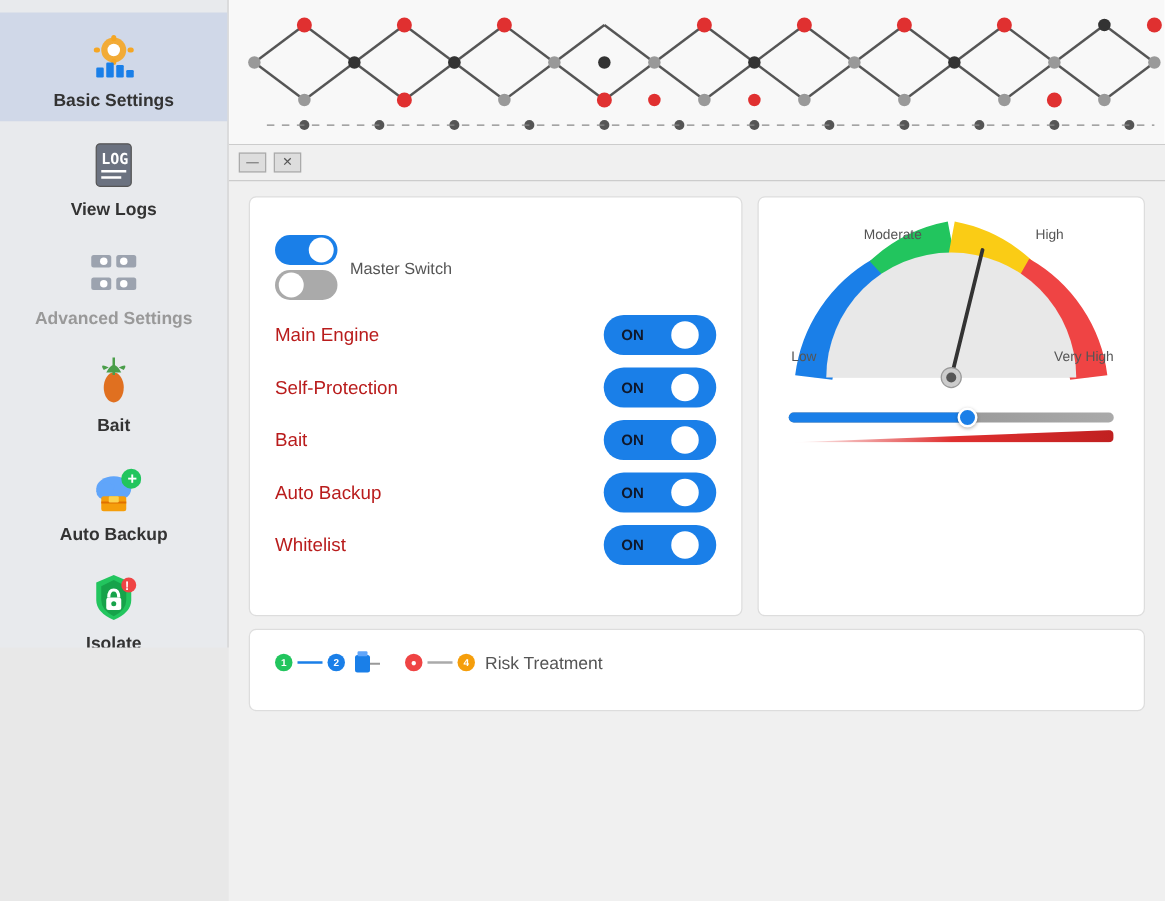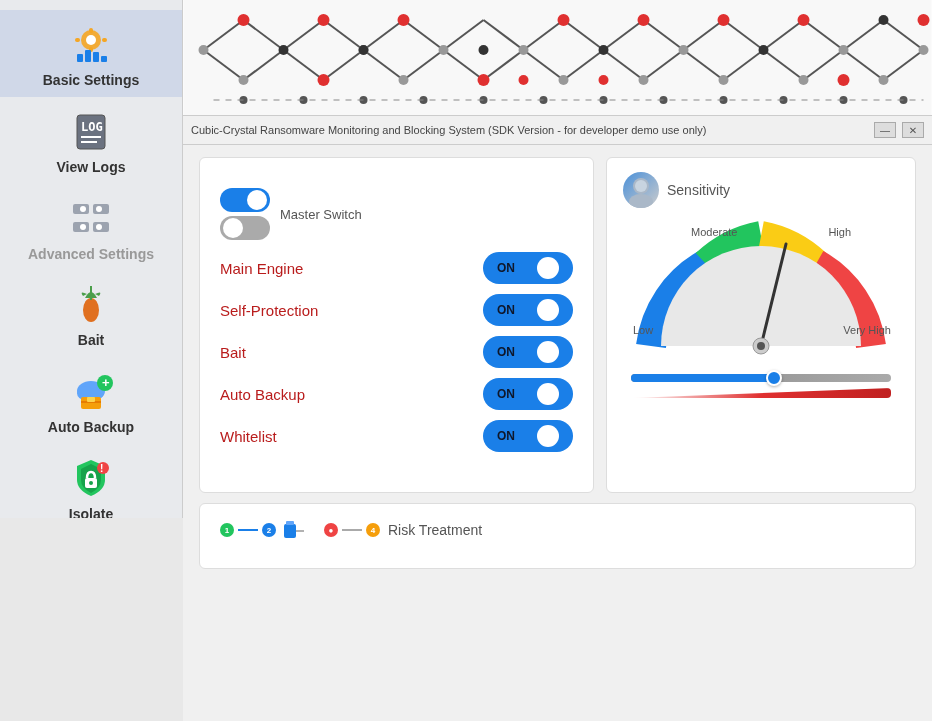--- a/index.html
+++ b/index.html
@@ -587,21 +587,20 @@
         <circle cx="540" cy="100" r="4"></circle>
         <circle cx="600" cy="100" r="4"></circle>
         <circle cx="660" cy="100" r="4"></circle>
         <circle cx="720" cy="100" r="4"></circle>
       </g>
       <line x1="30" y1="100" x2="740" y2="100" stroke="#888" stroke-width="1" stroke-dasharray="6,6"></line>
     </svg>
   </div>
 
   <div class="title-bar">
-    <span class="title-bar-text">Cubic-Crystal Ransomware Monitoring and Blocking System (SDK Version - for developer demo use only)</span>
     <div class="title-bar-controls">
       <div class="tb-btn">—</div>
       <div class="tb-btn">✕</div>
     </div>
   </div>
 
   <div class="content-area">
 
     <div class="top-row">
 
@@ -654,30 +653,20 @@
         <div class="toggle-row">
           <span class="toggle-label">Whitelist</span>
           <div class="toggle-on-btn">
             <span class="on-text">ON</span>
             <div class="knob-sm"></div>
           </div>
         </div>
       </div>
 
       <div class="sensitivity-panel">
-        <div class="sens-header">
-          <div class="sens-avatar">
-            <svg width="36" height="36" viewBox="0 0 36 36">
-              <circle cx="18" cy="14" r="8" fill="#aab8c8"></circle>
-              <ellipse cx="18" cy="30" rx="12" ry="8" fill="#aab8c8"></ellipse>
-              <circle cx="18" cy="14" r="6" fill="#c8d4e0"></circle>
-            </svg>
-          </div>
-          <span class="sens-title">Sensitivity</span>
-        </div>
 
         <div class="gauge-container">
           <svg width="260" height="150" viewBox="0 0 260 150">
 
             <defs>
               <clipPath id="gaugeClip">
                 <rect x="0" y="0" width="260" height="130"></rect>
               </clipPath>
             </defs>
 

